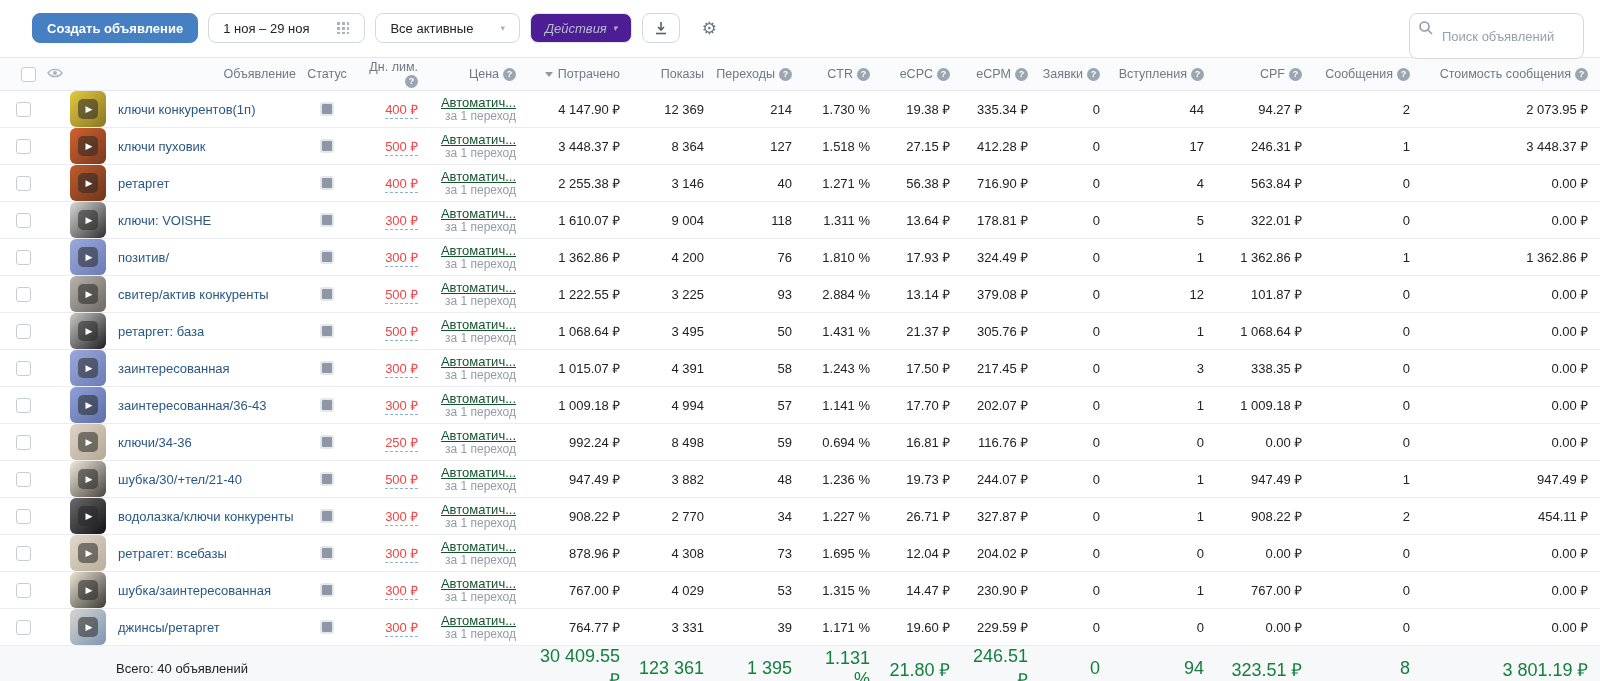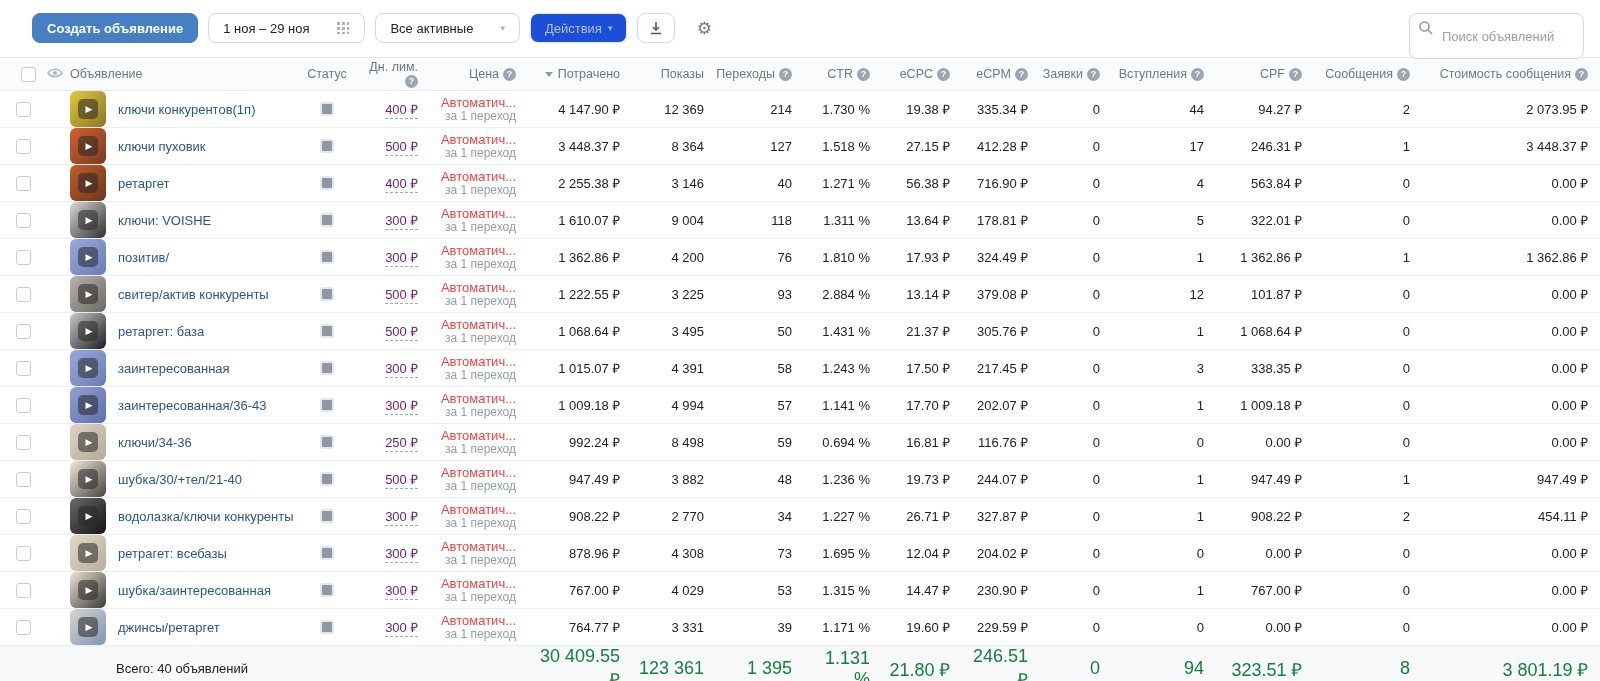--- a/index.html
+++ b/index.html
@@ -5,58 +5,58 @@
   * { box-sizing: border-box; margin: 0; padding: 0; }
   html,body { width:1600px; height:681px; background:#fff; overflow:hidden;
     font-family:"Liberation Sans", sans-serif; color:#222; }
 
   
   .toolbar { display:flex; align-items:flex-start; gap:10px; padding:13px 16px 12px 32px; height:57px; }
   .btn { height:30px; display:inline-flex; align-items:center; gap:6px; border-radius:8px;
     font-size:13px; padding:0 14px; cursor:pointer; white-space:nowrap; }
   .btn-primary { background:#4680c2; color:#fff; border:1px solid #4680c2; font-weight:bold; }
   .btn-light { background:#fff; border:1px solid #d3d9de; color:#222;gap:27px; }
-  .btn-disabled { background:#1d4ed8; border:1px solid #e3e7ea; color:#b6bec7; }
+  .btn-disabled { background:#4c1d95; border:1px solid #e3e7ea; color:#b6bec7;font-style:italic; }
   .btn-icon { width:38px; justify-content:center; padding:0; }
   .chev { font-size:9px; color:#aab4bf; line-height:1; }
   .search-wrap { margin-left:auto; position:relative; }
   .search-input { width:175px; height:46px; border:1px solid #d3d9de; border-radius:8px;
     padding:0 10px 0 32px; font-size:13px; color:#4d7c0f; outline:none;
     font-family:"Liberation Sans", sans-serif; }
   .search-input::placeholder { color:#93a0ad; }
   .search-ic { position:absolute; left:9px; top:7px; }
 
   
   table { width:1600px; border-collapse:collapse; table-layout:fixed; }
   thead th { height:33px; background:#fafbfc; border-top:1px solid #e7e8ec; border-bottom:1px solid #e7e8ec;
     font-weight:normal; font-size:12.5px; color:#6f7985; vertical-align:middle; }
   tbody td { height:37px; border-bottom:1px solid #ebedf0; font-size:13px; vertical-align:middle; }
   .num, th.num { text-align:right; padding-right:12px; }
-  th.t-left { text-align:left; }
+  th.t-left { text-align:right; }
   .c-check { padding-left:16px; width:40px; }
   .checkbox { display:inline-block; width:15px; height:15px; border:1px solid #c6cdd5;
     border-radius:3px; background:#fff; vertical-align:middle; }
   .help { display:inline-block; width:13px; height:13px; border-radius:50%; background:#9aa6b2;
     color:#fff; font-size:9px; font-weight:bold; text-align:center; line-height:13px;
     margin-left:4px; vertical-align:middle; }
   .sort-ic { display:inline-block; width:0; height:0; border-left:4px solid transparent;
     border-right:4px solid transparent; border-top:5px solid #8f9aa7; margin-right:5px; vertical-align:middle; }
   .ad-cell { display:flex; align-items:center; gap:12px; }
   .thumb { width:36px; height:36px; border-radius:6px; flex:0 0 36px; position:relative; }
   .play-badge { position:absolute; inset:0; display:flex; align-items:center; justify-content:center; }
   .play-badge span { width:20px; height:20px; background:rgba(40,40,40,.55); border-radius:5px;
     color:#fff; font-size:9px; display:flex; align-items:center; justify-content:center; padding-left:2px; }
   .ad-name { color:#2a5885; text-decoration:none; font-size:13px; cursor:pointer;
     overflow:hidden; text-overflow:ellipsis; white-space:nowrap; }
   .c-status { text-align:center; }
   .status-sq { display:inline-block; width:10px; height:10px; background:#8d97a5; border-radius:1px;
     box-shadow:0 0 0 2px #e3e7ec; }
-  .daylimit { color:#701a75; border-bottom:1px dashed #8fb0cf; padding-bottom:1px; cursor:pointer; }
+  .daylimit { color:#ef4444; border-bottom:1px dashed #8fb0cf; padding-bottom:1px; cursor:pointer; }
   .c-price { text-align:right; padding-right:12px; }
-  .price1 { font-size:13px; color:#ef4444; line-height:15px; }
+  .price1 { font-size:13px; color:#14532d; line-height:15px;text-decoration:underline; }
   .price2 { font-size:12px; color:#939ca6; line-height:13px; }
   tfoot td { height:30px; background:#f7f8fa; border-top:1px solid #e7e8ec; font-size:18px; color:#15803d; }
   .total-label { padding-left:116px; font-size:13px; color:#222; text-align:left; }
   svg { display:block; }
 </style>
 </head>
 <body>
 
 <div class="toolbar">
   <button class="btn btn-primary">Создать объявление</button>

